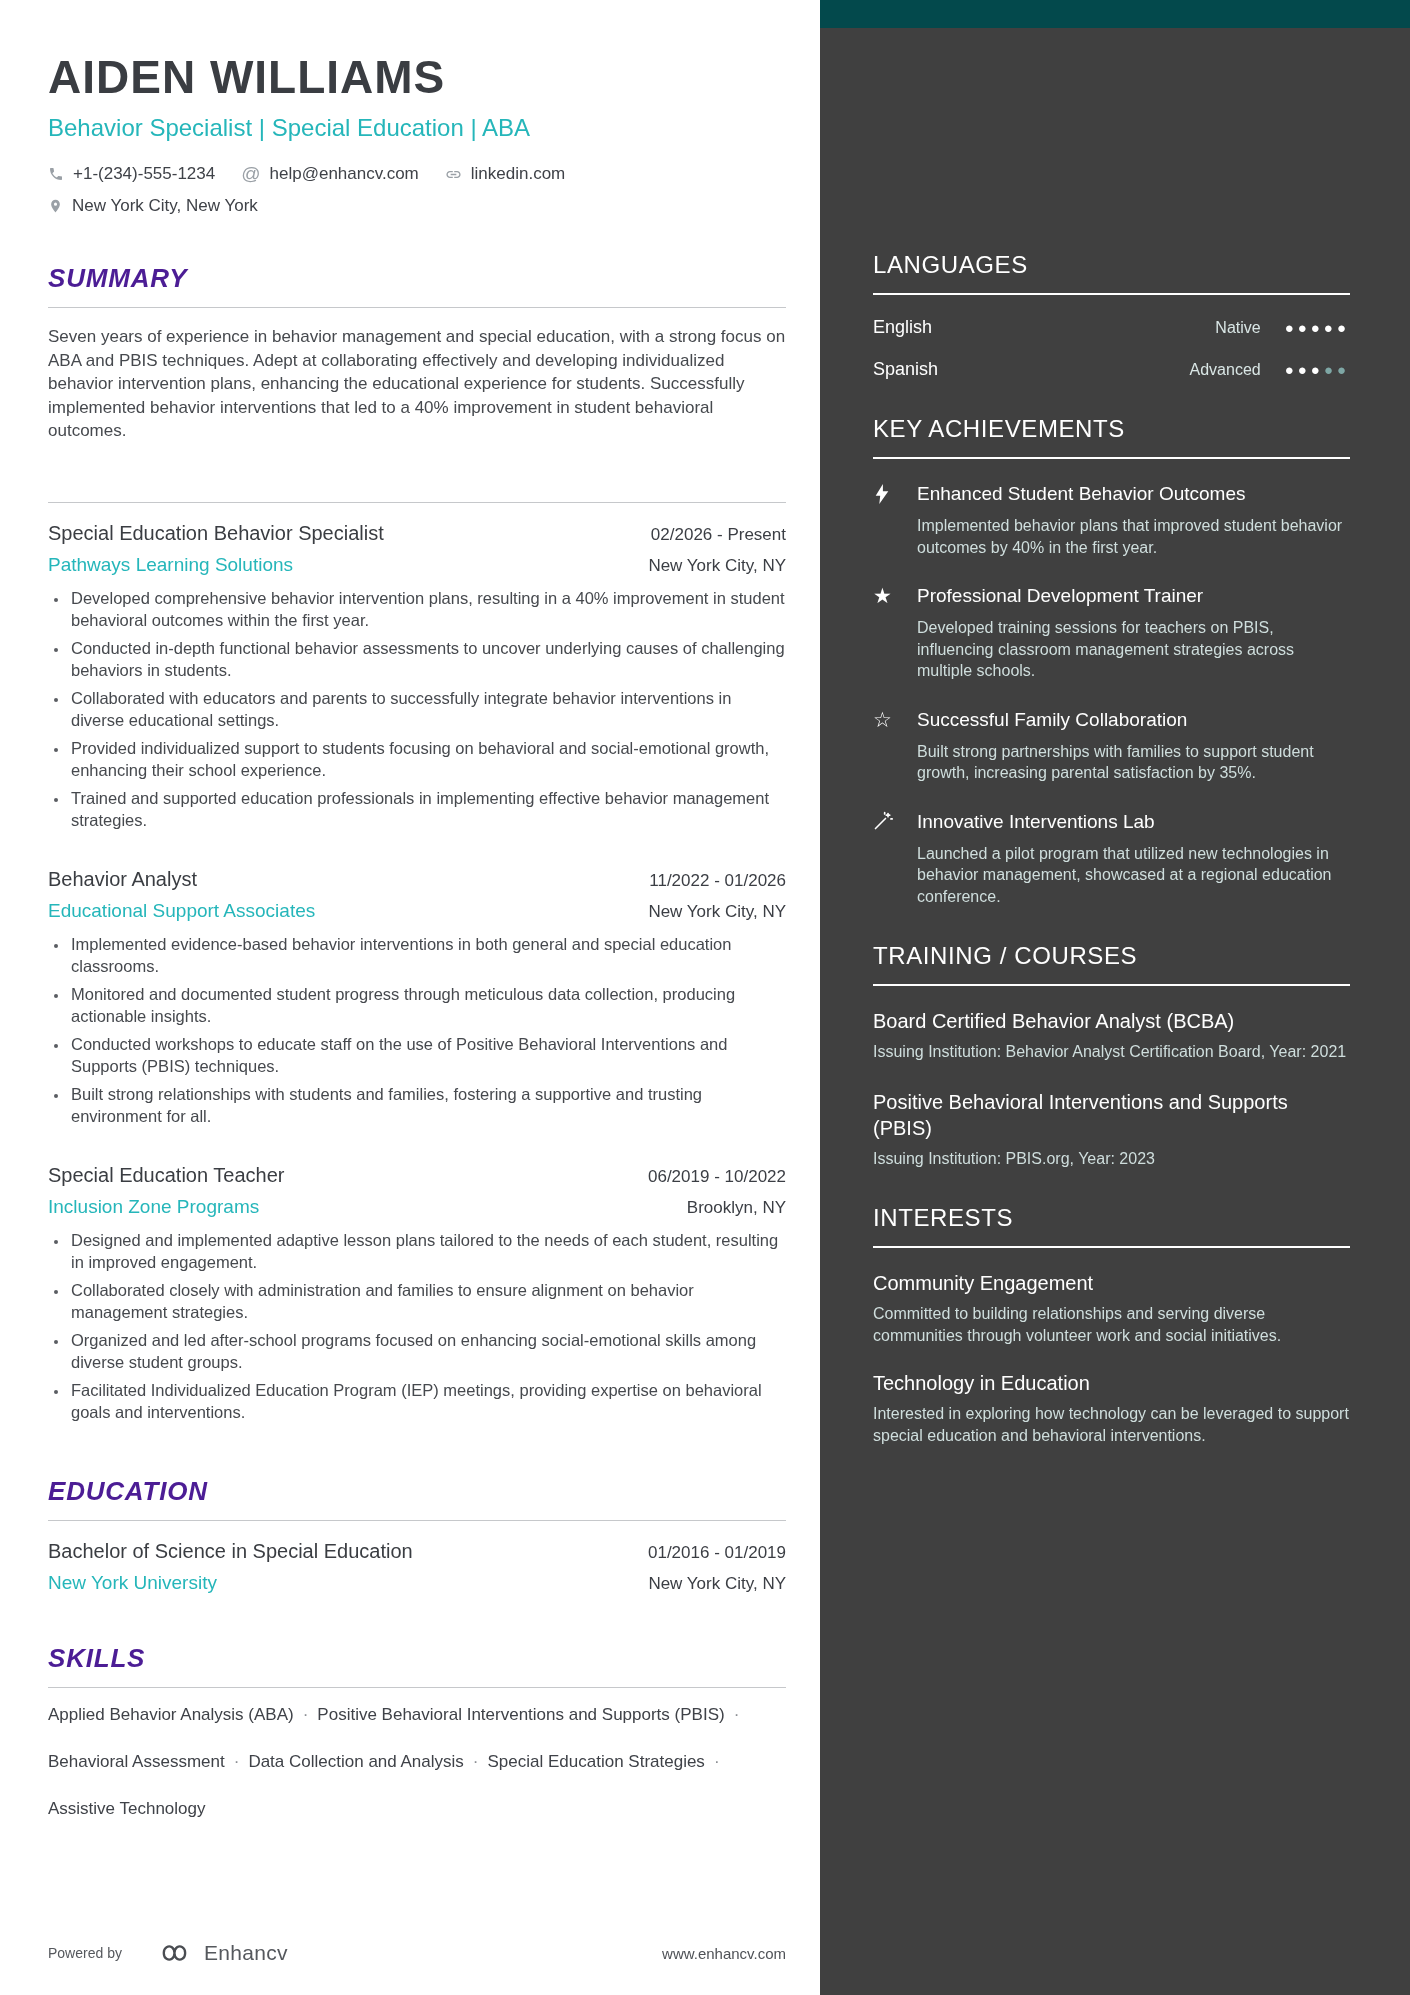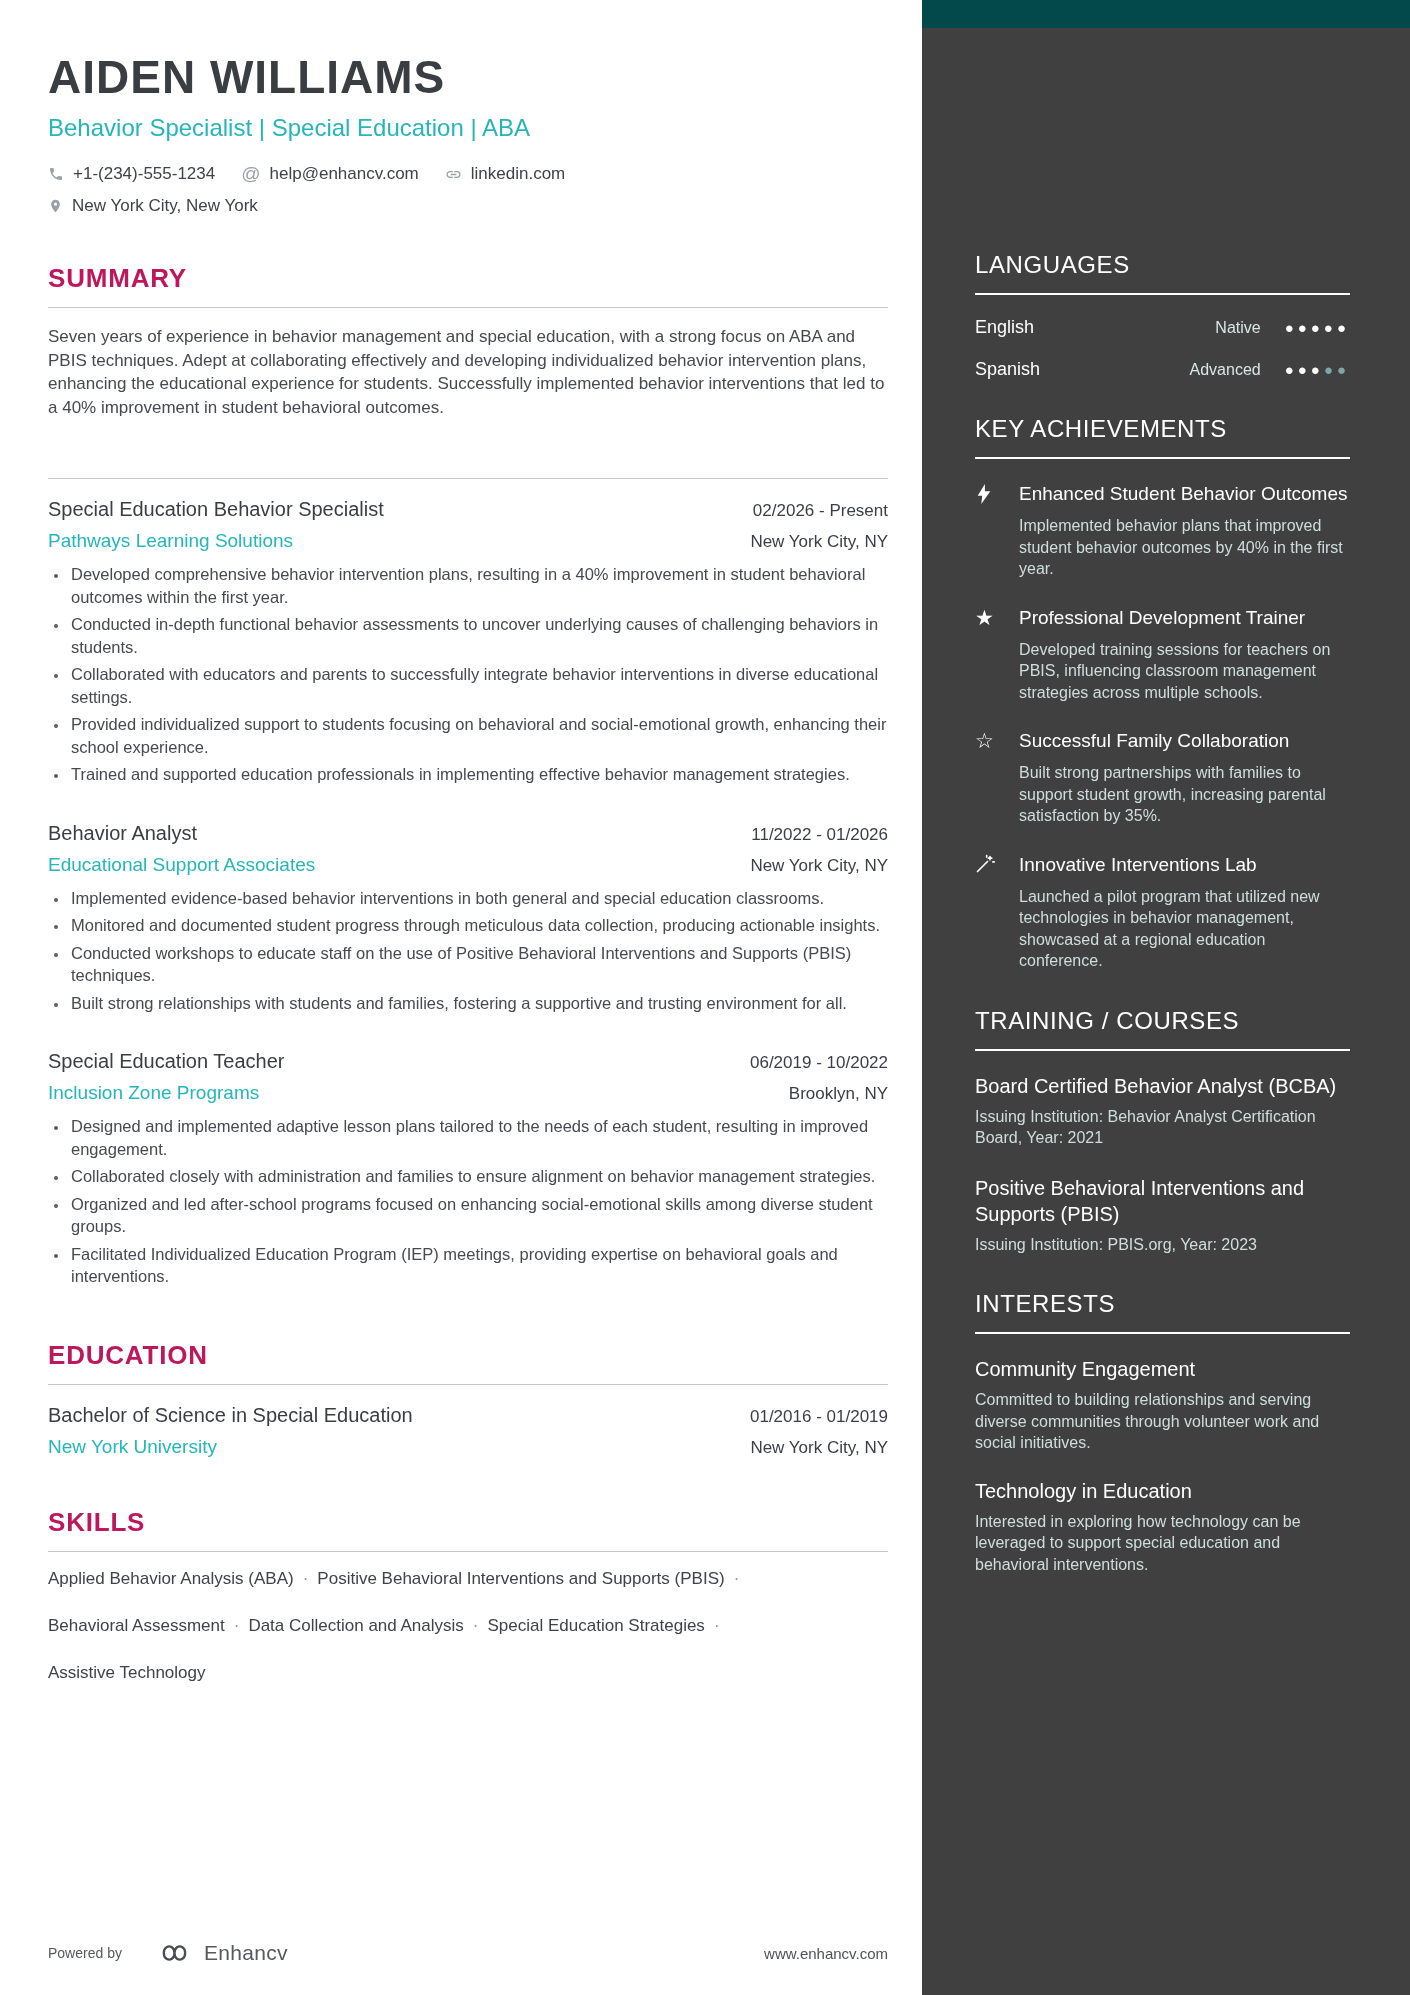--- a/index.html
+++ b/index.html
@@ -1,31 +1,31 @@
 <!DOCTYPE html>
 <html><head>
 <meta charset="utf-8">
 <style>
   * { margin:0; padding:0; box-sizing:border-box; }
   html,body { background:#ffffff; }
   body { font-family:"Liberation Sans","DejaVu Sans",sans-serif; color:#3b3e44; }
   .page { width:1410px; height:1995px; display:flex; overflow:hidden; background:#ffffff; position:relative; }
 
   
-  .main { width:922px; padding:50px 34px 30px 48px; display:flex; flex-direction:column; }
+  .main { width:820px; padding:50px 34px 30px 48px; display:flex; flex-direction:column; }
   .name { font-size:46px; font-weight:700; letter-spacing:1px; color:#3a3d42; line-height:54px; }
   .title { font-size:24px; color:#25b6ba; line-height:32px; margin-top:8px; font-weight:400; }
   .contact-row { display:flex; align-items:center; gap:26px; margin-top:20px; }
   .contact-item { display:flex; align-items:center; gap:9px; font-size:17px; color:#3f4248; }
   .loc-row { margin-top:12px; }
   .gicon { color:#9aa0a6; display:inline-flex; align-items:center; }
   .at-glyph { font-size:19px; color:#9aa0a6; line-height:16px; }
 
   .sec { margin-top:46px; }
-  .sec-h { font-size:26px; font-weight:600; letter-spacing:0.8px; color:#be185d; line-height:32px; }
+  .sec-h { font-size:26px; font-weight:600; letter-spacing:0.8px; color:#4c1d95; line-height:32px;font-style:italic; }
   .rule { border:none; border-top:1.5px solid #c6c8cb; margin:13px 0 17px 0; }
 
   .summary-text { font-size:17px; line-height:23.5px; color:#46494e; max-width:842px; }
 
   .job { margin-bottom:34px; }
   .row2 { display:flex; justify-content:space-between; align-items:baseline; }
   .job-title { font-size:20px; font-weight:400; color:#3a3d42; line-height:27px; }
   .job-dates { font-size:17px; color:#3b3e44; white-space:nowrap; }
   .job-co { font-size:19px; color:#25b6ba; line-height:26px; margin-top:5px; }
   .job-loc { font-size:17px; color:#3b3e44; white-space:nowrap; }

